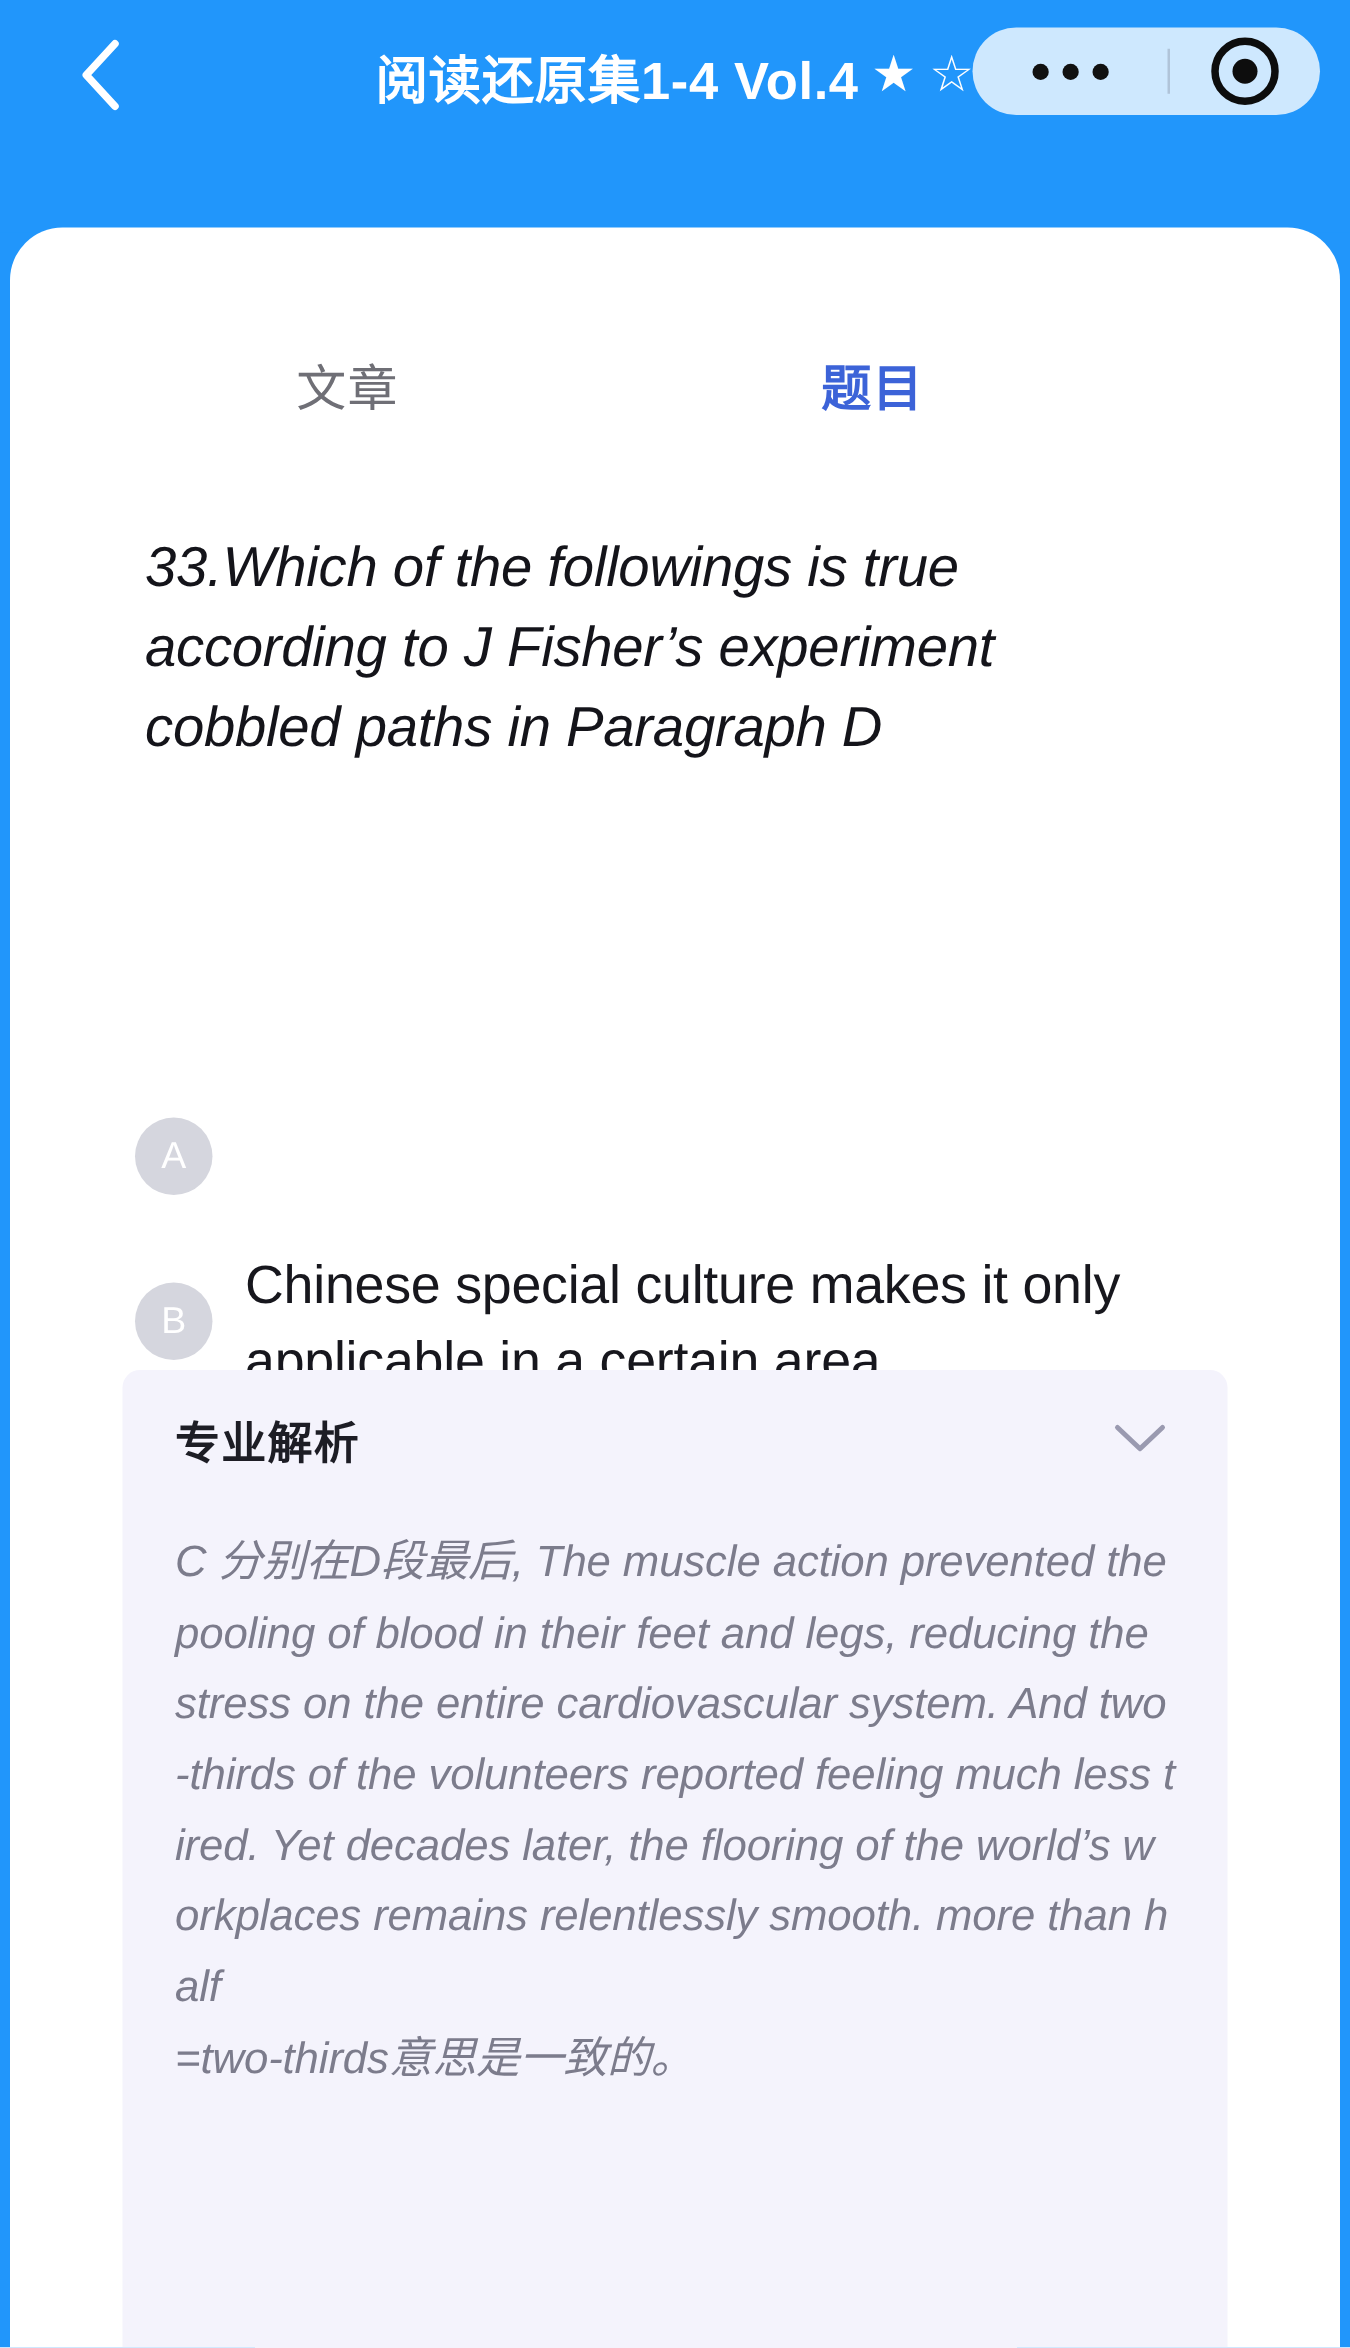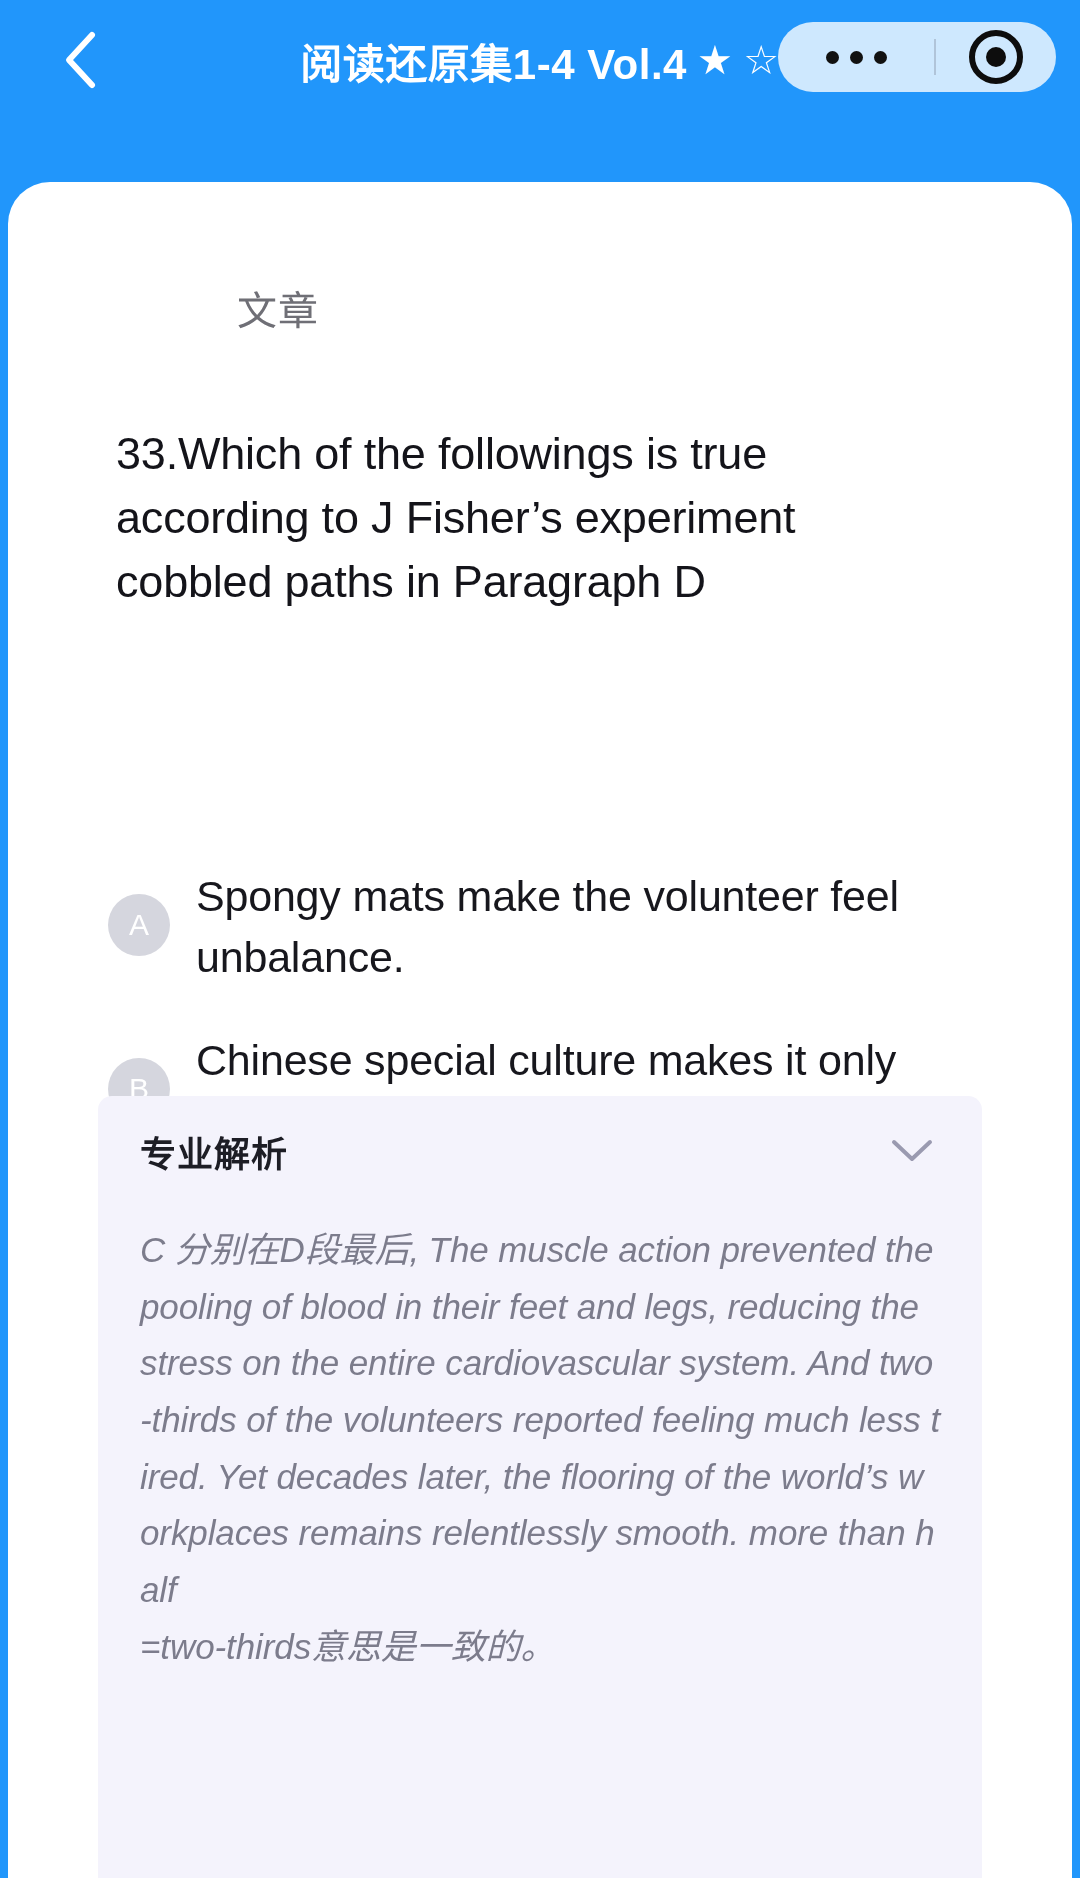--- a/index.html
+++ b/index.html
@@ -113,20 +113,21 @@
   .tab-question { width:300px; color:#3c63d8; font-weight:600; }
 
   
   .question {
     position:absolute; left:108px; top:240px;
     width:830px;
     font-size:45px;
     line-height:1.42;
     color:#14141a;
     letter-spacing:-0.2px;
+    font-style:italic;
   }
 
   
   .options {
     position:absolute; left:0; top:678px;
     width:1064px;
   }
   .option {
     display:flex;
     align-items:flex-start;
@@ -233,29 +234,31 @@
       </div>
     </div>
   </div>
 
   <div class="sheet">
 
     <div class="tabs">
       <div class="tab tab-article">
         <span>文章</span>
       </div>
+      <div class="tab tab-question">
+        <span>题目</span>
+      </div>
     </div>
 
     <div class="question">33.Which of the followings is true according to J Fisher’s experiment cobbled paths in Paragraph D</div>
 
     <div class="options">
 
       <div class="option">
         <span class="opt-badge">A</span>
-        <span class="opt-text">Spongy mats make the volunteer feel unbalance.</span>
       </div>
 
       <div class="option">
         <span class="opt-badge">B</span>
         <span class="opt-text">Chinese special culture makes it only applicable in a certain area.</span>
       </div>
 
       <div class="option">
         <span class="opt-badge selected">C</span>
         <span class="opt-text">More than half of participants reported a positive response.</span>

